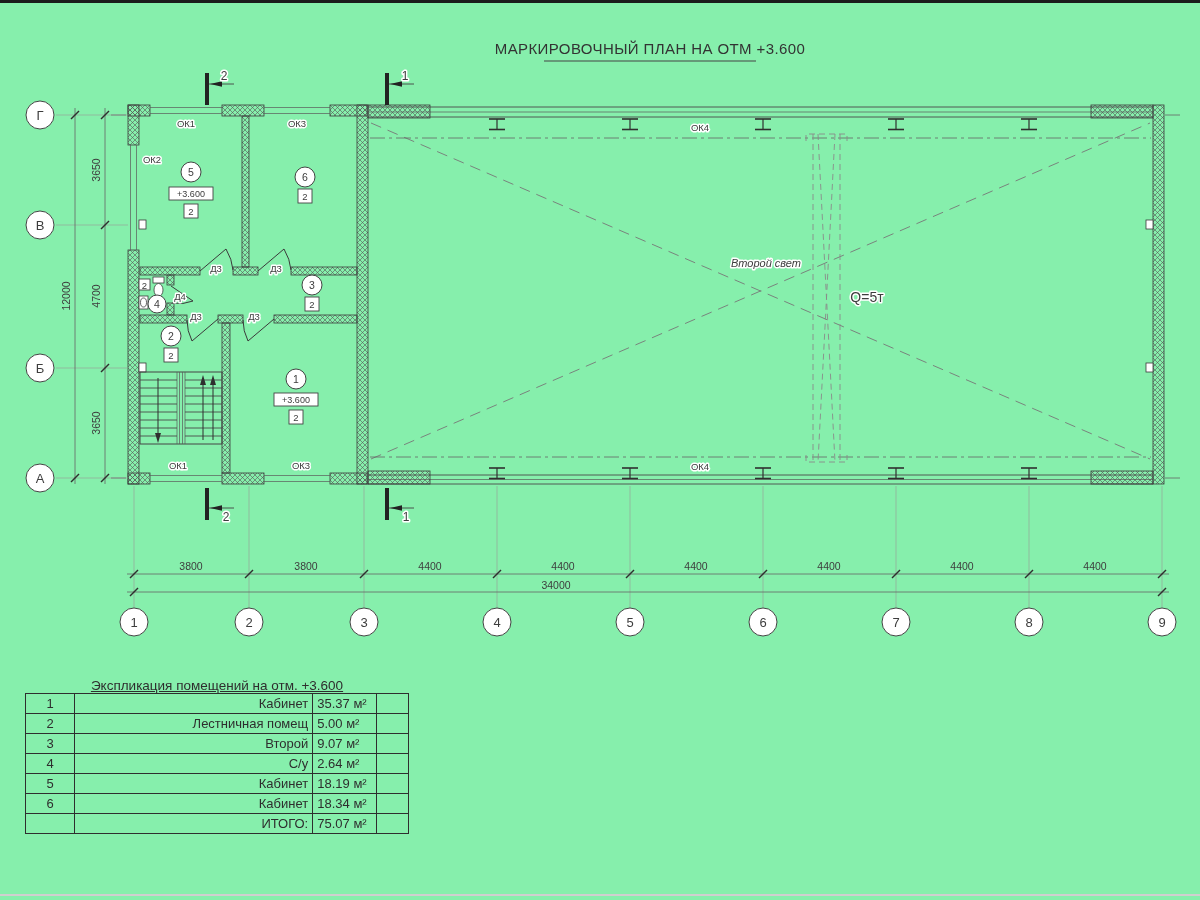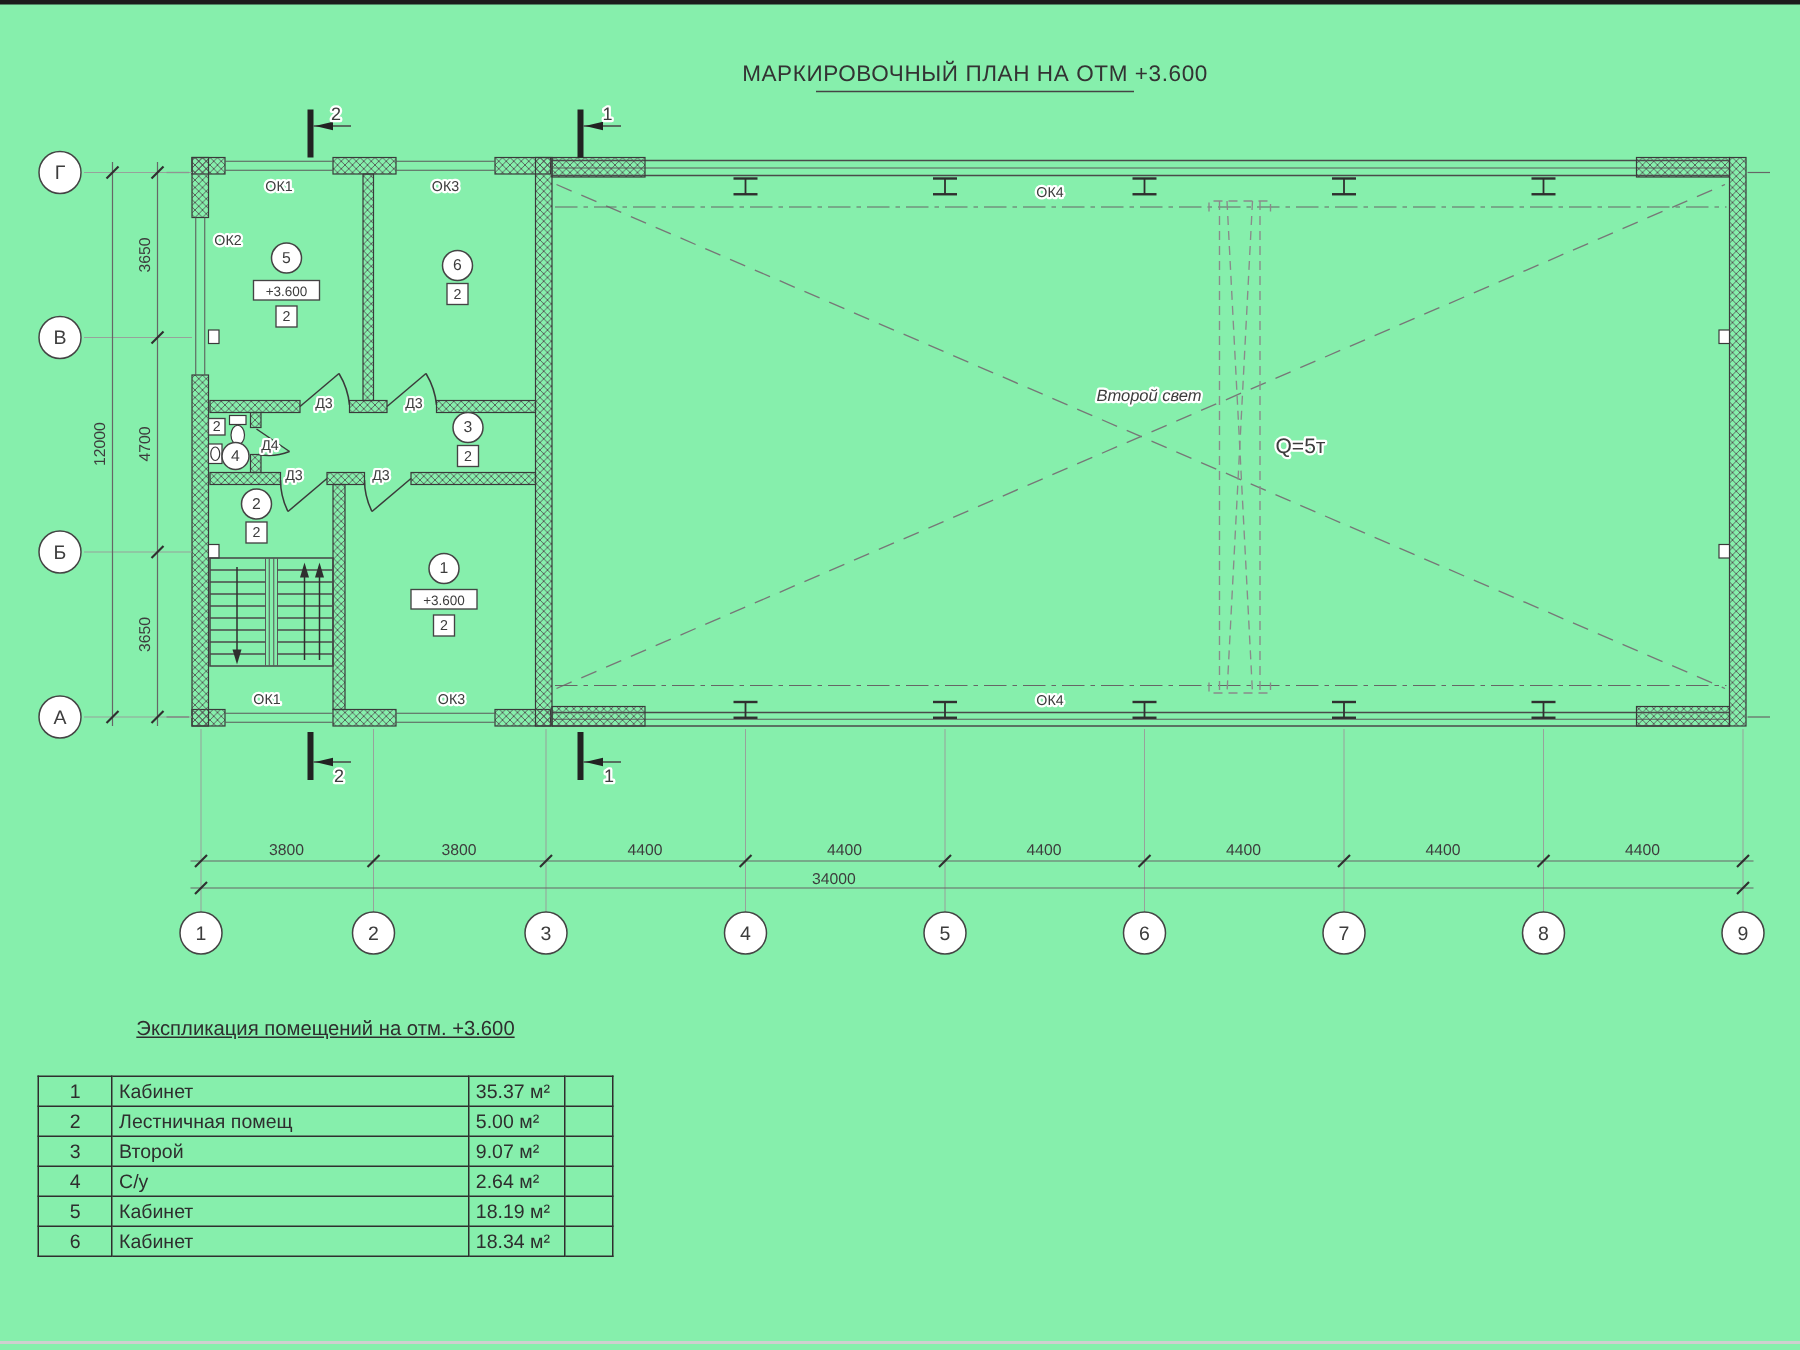--- a/index.html
+++ b/index.html
@@ -24,29 +24,29 @@
   .ddot{stroke:#666;stroke-width:.8;fill:none;stroke-dasharray:15 4 3 4;}
   .crane{stroke:#8a8a8a;stroke-width:.9;fill:none;stroke-dasharray:6 4;}
   .bub{fill:#fff;stroke:#444;stroke-width:1;}
   .box{fill:#fff;stroke:#444;stroke-width:.9;}
   .secbar{fill:#222;}
   .door{stroke:#3a3a3a;stroke-width:1;fill:none;}
   .fix{stroke:#3a3a3a;stroke-width:.8;fill:#fff;}
   
   .sched-wrap{position:absolute;left:25px;top:678px;width:384px;}
   .sched-title{width:100%;text-align:center;font-size:13.5px;color:#2e2e2e;
-               text-decoration:underline;margin-bottom:24px;}
+               text-decoration:underline;margin-bottom:0;}
   table.sched{border-collapse:collapse;table-layout:fixed;width:384px;
               font-size:13px;color:#2e2e2e;}
   table.sched td,table.sched th{border:1.6px solid #2e2e2e;font-weight:normal;
               padding:0 4px;overflow:hidden;white-space:nowrap;}
   table.sched th{height:32px;text-align:center;line-height:1.15;font-size:12.5px;}
   table.sched td{height:19px;}
   .c-num{width:48px;text-align:center;}
-  .c-name{width:231px;text-align:left;padding-left:7px;}
+  .c-name{width:231px;text-align:right;padding-left:7px;}
   .c-area{width:62px;text-align:left;padding-left:6px;}
   .c-cat{width:31px;}
   .total-lbl{text-align:right;padding-right:8px;}
 </style>
 </head>
 <body>
 
 <div class="page">
 <div class="topbar"></div>
 
@@ -499,18 +499,24 @@
       <td class="c-name">Кабинет</td>
       <td class="c-area">18.19 м²</td>
       <td class="c-cat"></td>
     </tr>
     <tr>
       <td class="c-num">6</td>
       <td class="c-name">Кабинет</td>
       <td class="c-area">18.34 м²</td>
       <td class="c-cat"></td>
     </tr>
+    <tr>
+      <td class="c-num"></td>
+      <td class="c-name total-lbl">ИТОГО:</td>
+      <td class="c-area">75.07 м²</td>
+      <td class="c-cat"></td>
+    </tr>
   </tbody>
       </table>
 </div>
 
 <div class="botbar"></div>
 </div>
 
 </body></html>

